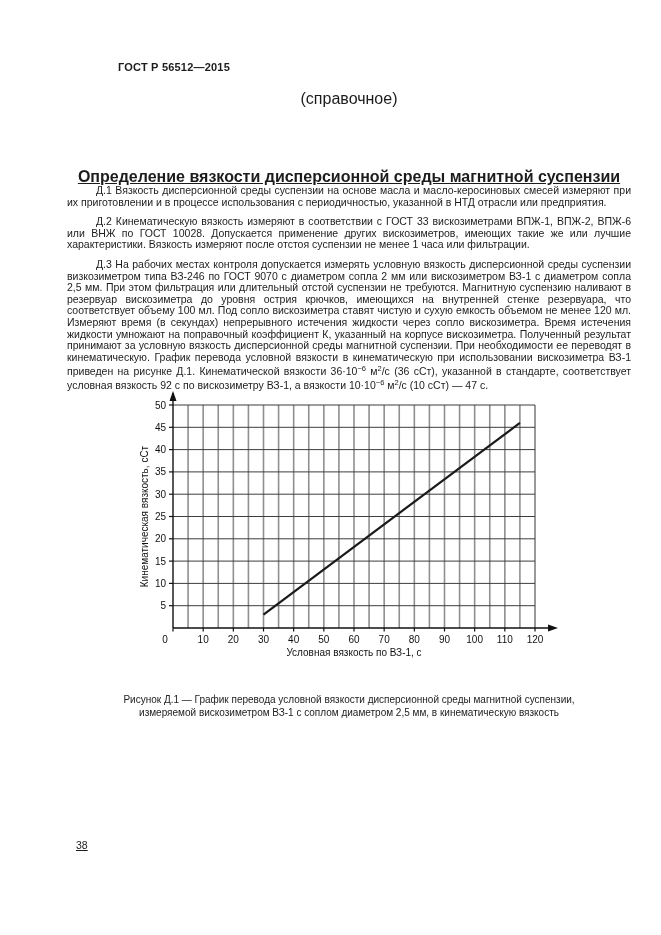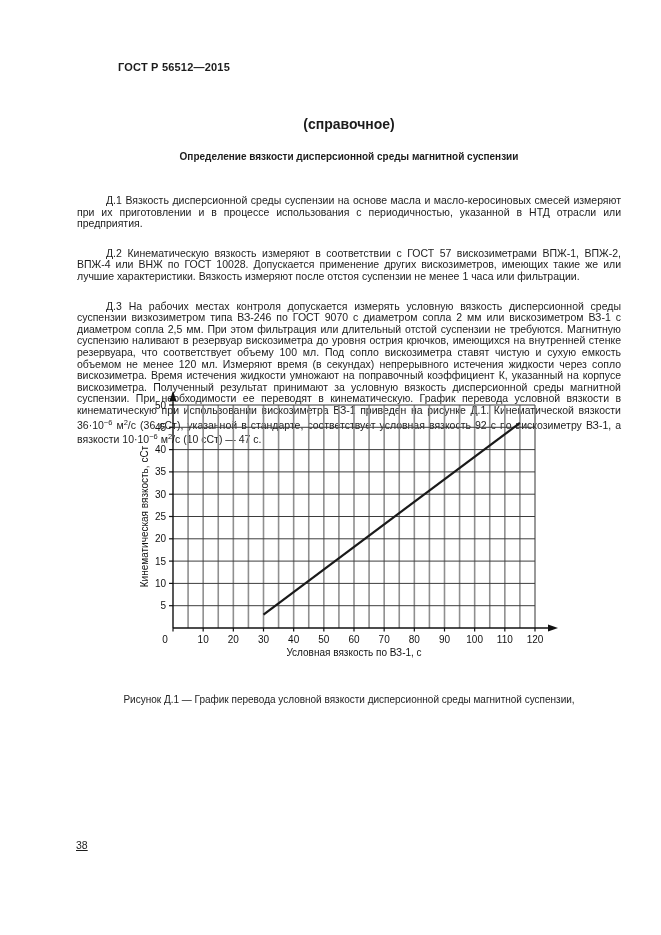--- a/index.html
+++ b/index.html
@@ -1,46 +1,46 @@
 <!DOCTYPE html>
 <html><head>
 <meta charset="utf-8">
 <style>
   html,body{margin:0;padding:0;background:#fff;}
   .page{position:relative;width:661px;height:935px;background:#ffffff;
         font-family:"Liberation Sans",sans-serif;color:#1c1c1c;overflow:hidden;}
   .doc-header{position:absolute;left:78px;top:61px;font-size:11px;font-weight:bold;letter-spacing:.2px;padding-left:40px;}
   .centerline{position:absolute;left:59px;width:580px;text-align:center;}
   .appendix-label{top:89px;font-size:10.5px;font-weight:bold;}
-  .appendix-type{top:116px;font-size:14px;font-weight:bold;}
-  .section-title{top:151px;font-size:10px;font-weight:bold;}
+  .appendix-type{top:90px;font-size:16px;font-weight:normal;}
+  .section-title{top:168px;font-size:16px;font-weight:bold;text-decoration:underline;}
   .body-text{position:absolute;left:59px;top:177px;width:580px;
              font-size:10.5px;line-height:11.6px;text-align:justify;}
-  .body-text p{margin:18px;text-indent:29px;}
+  .body-text p{margin:8px;text-indent:29px;}
   .sup{font-size:7.5px;vertical-align:3.5px;letter-spacing:0;}
   .chart-wrap{position:absolute;left:115px;top:388px;width:445px;height:272px;}
   svg text{font-family:"Liberation Sans",sans-serif;font-size:10px;fill:#111;}
   .fig-caption{position:absolute;left:59px;width:580px;top:661px;text-align:center;
                font-size:10px;line-height:13px;color:#222;margin-top:32px;}
   .pageno{position:absolute;left:76px;top:839px;font-size:10.5px;text-decoration:underline;}
 </style>
 </head>
 <body>
 
 <div class="page">
 
   <div class="doc-header">ГОСТ Р 56512—2015</div>
 
   <div class="centerline appendix-type">(справочное)</div>
 
   <div class="centerline section-title">Определение вязкости дисперсионной среды магнитной суспензии</div>
 
   <div class="body-text">
     <p>Д.1 Вязкость дисперсионной среды суспензии на основе масла и масло-керосиновых смесей измеряют при их приготовлении и в процессе использования с периодичностью, указанной в НТД отрасли или предприятия.</p>
-    <p>Д.2 Кинематическую вязкость измеряют в соответствии с ГОСТ 57 вискозиметрами ВПЖ-1, ВПЖ-2, ВПЖ-4 или ВНЖ по ГОСТ 10028. Допускается применение других вискозиметров, имеющих такие же или лучшие характеристики. Вязкость измеряют после отстоя суспензии не менее 1 часа или фильтрации.</p>
+    <p>Д.2 Кинематическую вязкость измеряют в соответствии с ГОСТ 33 вискозиметрами ВПЖ-1, ВПЖ-2, ВПЖ-6 или ВНЖ по ГОСТ 10028. Допускается применение других вискозиметров, имеющих такие же или лучшие характеристики. Вязкость измеряют после отстоя суспензии не менее 1 часа или фильтрации.</p>
     <p><span>Д.3 На рабочих местах контроля допускается измерять условную вязкость дисперсионной среды суспензии визкозиметром типа ВЗ-246 по ГОСТ 9070 с диаметром сопла 2 мм или вискозиметром ВЗ-1 с диаметром сопла 2,5 мм. При этом фильтрация или длительный отстой суспензии не требуются. Магнитную суспензию наливают в резервуар вискозиметра до уровня острия крючков, имеющихся на внутренней стенке резервуара, что соответствует объему 100 мл. Под сопло вискозиметра ставят чистую и сухую емкость объемом не менее 120 мл. Измеряют время (в секундах) непрерывного истечения жидкости через сопло вискозиметра. Время истечения жидкости умножают на поправочный коэффициент К, указанный на корпусе вискозиметра. Полученный результат принимают за условную вязкость дисперсионной среды магнитной суспензии. При необходимости ее переводят в кинематическую. График перевода условной вязкости в кинематическую при использовании вискозиметра ВЗ-1 приведен на рисунке Д.1. Кинематической вязкости 36·10</span><span class="sup">−6</span><span> м</span><span class="sup">2</span><span>/с (36 сСт), указанной в стандарте, соответствует условная вязкость 92 с по вискозиметру ВЗ-1, а вязкости 10·10</span><span class="sup">−6</span><span> м</span><span class="sup">2</span><span>/с (10 сСт) — 47 с.</span></p>
   </div>
 
   <div class="chart-wrap">
     <svg id="chart-svg" width="445" height="272" viewBox="0 0 445 272">
         <g>
           <line x1="73.08333333333333" y1="17" x2="73.08333333333333" y2="240" stroke="#8f8f8f" stroke-width="1.6"></line>
           <line x1="88.16666666666666" y1="17" x2="88.16666666666666" y2="240" stroke="#8f8f8f" stroke-width="1.6"></line>
           <line x1="103.25" y1="17" x2="103.25" y2="240" stroke="#8f8f8f" stroke-width="1.6"></line>
           <line x1="118.33333333333333" y1="17" x2="118.33333333333333" y2="240" stroke="#8f8f8f" stroke-width="1.6"></line>
@@ -130,17 +130,18 @@
         <text x="359.6666666666667" y="255" text-anchor="middle">100</text>
         <text x="389.8333333333333" y="255" text-anchor="middle">110</text>
         <text x="420" y="255" text-anchor="middle">120</text>
         <text x="33" y="128.5" text-anchor="middle" transform="rotate(-90 33 128.5)">Кинематическая вязкость, сСт</text>
         <text x="239" y="268" text-anchor="middle">Условная вязкость по ВЗ-1, с</text>
       </svg>
   </div>
 
   <div class="fig-caption">
     <div>Рисунок Д.1 — График перевода условной вязкости дисперсионной среды магнитной суспензии,</div>
+    <div>измеряемой вискозиметром ВЗ-1 с соплом диаметром 2,5 мм, в кинематическую вязкость</div>
   </div>
 
   <div class="pageno">38</div>
 
 </div>
 
 </body></html>

